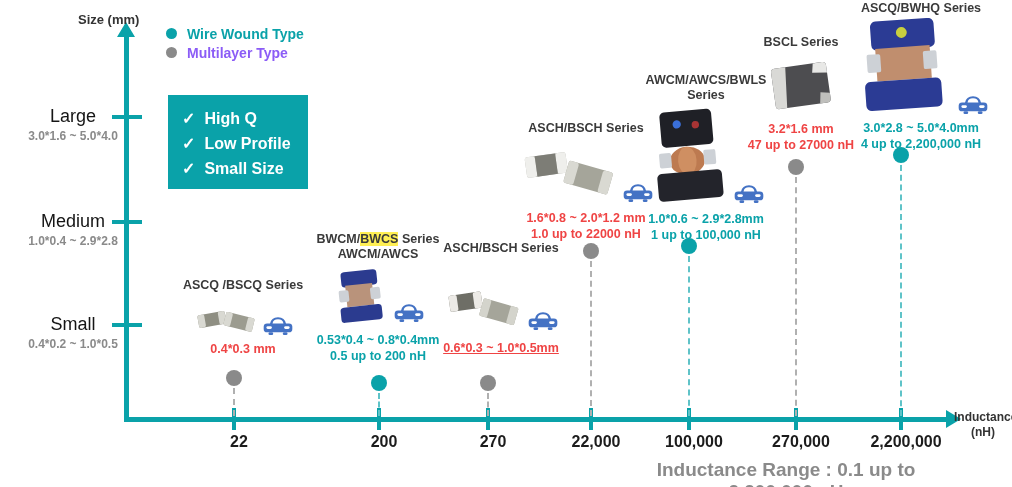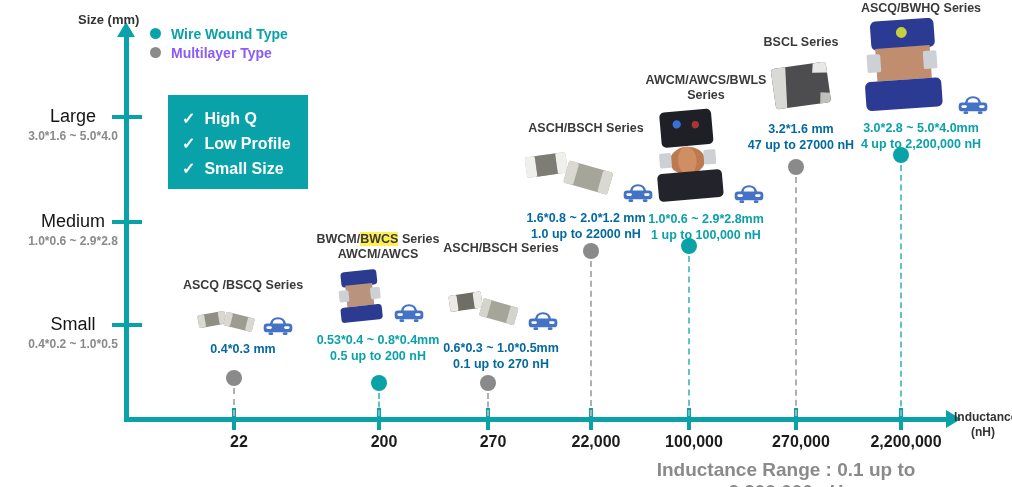--- a/index.html
+++ b/index.html
@@ -25,41 +25,41 @@
   .x-axis-title { left:938px; top:410px; width:72px; font-size:12px; font-weight:600; color:#333; line-height:15px; }
   .x-axis-title .l2 { text-align:center; width:58px; }
 
   .ylab { width:110px; left:2px; text-align:center; }
   .ylab .cat { font-size:18px; color:#151515; font-weight:400; line-height:20px; }
   .ylab .rng { font-size:12px; color:#8a8a8a; font-weight:700; margin-top:3px; }
 
   .xlab { top:433px; width:130px; text-align:center; font-size:16px; font-weight:600; color:#1c1c1c; }
 
   
-  .legend { left:134px; top:24px;text-align:center; }
+  .legend { left:150px; top:24px;text-align:center; }
   .legend-row { display:flex; align-items:center; gap:10px; height:19px; }
   .legend-dot { width:11px; height:11px; border-radius:50%; }
   .legend-text { font-size:14px; font-weight:700; }
   .lt-teal { color:#0aa2a9; } .lt-gray { color:#8b5cf6; }
   .ld-teal { background:#0aa2a9; } .ld-gray { background:#8a8a8a; }
 
   
   .feature-box { left:152px; top:95px; width:140px; height:94px; background:#0aa2a9;
     color:#fff; padding:11px 0 0 14px; }
   .feature-row { display:flex; gap:9px; font-size:16px; font-weight:700; line-height:25px; }
 
   
   .product { text-align:center; }
   .pname { font-size:12.5px; font-weight:600; color:#3a3a3a; line-height:15px; }
   .hl { background:#ffef54; }
   .imgrow { display:flex; justify-content:center; align-items:flex-end; gap:8px; }
   .car { margin-bottom:3px; }
   .spec { font-size:12.5px; font-weight:700; line-height:16px; }
   .spec-teal { color:#0aa2a9; }
-  .spec-gray { color:#0369a1; }
+  .spec-gray { color:#ef4444; }
 
   .dot { width:16px; height:16px; border-radius:50%; }
   .dot-teal { background:#0aa2a9; } .dot-gray { background:#8a8a8a; }
   .dash { width:0; }
   .dash-teal { border-left:2px dashed #5fc3c8; }
   .dash-gray { border-left:2px dashed #b0b0b0; }
 
   .footer-note { left:600px; top:459px; width:340px; text-align:center;
     font-size:19px; font-weight:700; color:#8a8a8a; }
 </style>
@@ -82,21 +82,21 @@
   <div class="abs y-tick" style="top:115px"></div>
   <div class="abs y-tick" style="top:220px"></div>
   <div class="abs y-tick" style="top:323px"></div>
 
   <div class="abs ylab" style="top:106px">
     <div class="cat">Large</div>
     <div class="rng">3.0*1.6 ~ 5.0*4.0</div>
   </div>
   <div class="abs ylab" style="top:211px">
     <div class="cat">Medium</div>
-    <div class="rng">1.0*0.6 ~ 2.9*2.8</div>
+    <div class="rng">1.0*0.4 ~ 2.9*2.8</div>
   </div>
   <div class="abs ylab" style="top:314px">
     <div class="cat">Small</div>
     <div class="rng">0.4*0.2 ~ 1.0*0.5</div>
   </div>
 
   <div class="abs x-tick" style="left:216px"></div>
   <div class="abs x-tick" style="left:361px"></div>
   <div class="abs x-tick" style="left:470px"></div>
   <div class="abs x-tick" style="left:573px"></div>
@@ -215,22 +215,21 @@
       <svg class="car" width="30" height="21" viewBox="0 0 44 30">
         <path d="M10 13 Q12 3 22 3 Q32 3 34 13 Z" fill="#4472c4"></path>
         <rect x="1" y="12" width="42" height="13" rx="5" fill="#4472c4"></rect>
         <path d="M14 12 Q15 6 22 6 Q29 6 30 12 Z" fill="#fff"></path>
         <rect x="5" y="16" width="8" height="4" rx="2" fill="#fff"></rect>
         <rect x="31" y="16" width="8" height="4" rx="2" fill="#fff"></rect>
         <rect x="8" y="25" width="7" height="4" rx="2" fill="#4472c4"></rect>
         <rect x="29" y="25" width="7" height="4" rx="2" fill="#4472c4"></rect>
       </svg>
     </div>
-    <div class="spec spec-gray" style="margin-top:6px;">0.6*0.3 ~ 1.0*0.5mm</div>
-    <div class="spec spec-gray">0.1 up to 270 nH</div>
+    <div class="spec spec-gray" style="margin-top:6px;text-decoration:underline;">0.6*0.3 ~ 1.0*0.5mm</div>
   </div>
   <div class="abs dot dot-gray" style="left:464px; top:375px;"></div>
   <div class="abs dash dash-gray" style="left:471px; top:393px; height:23px;"></div>
 
   <div class="abs product" style="left:480px; top:121px; width:180px;">
     <div class="pname">ASCH/BSCH Series</div>
     <div class="imgrow" style="margin-top:4px;">
       <svg width="96" height="66" viewBox="0 0 84 56">
         <g transform="rotate(-8 24 22)">
           <rect x="6" y="12" width="36" height="18" rx="2" fill="#b8b8b2"></rect>

